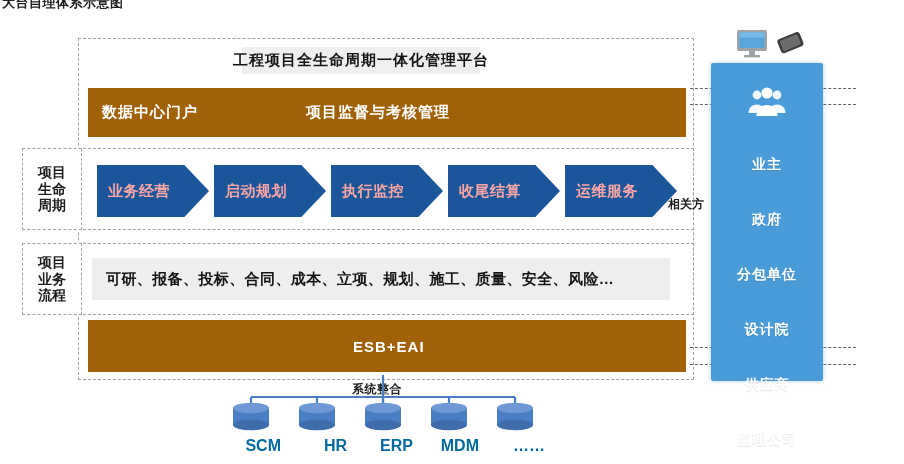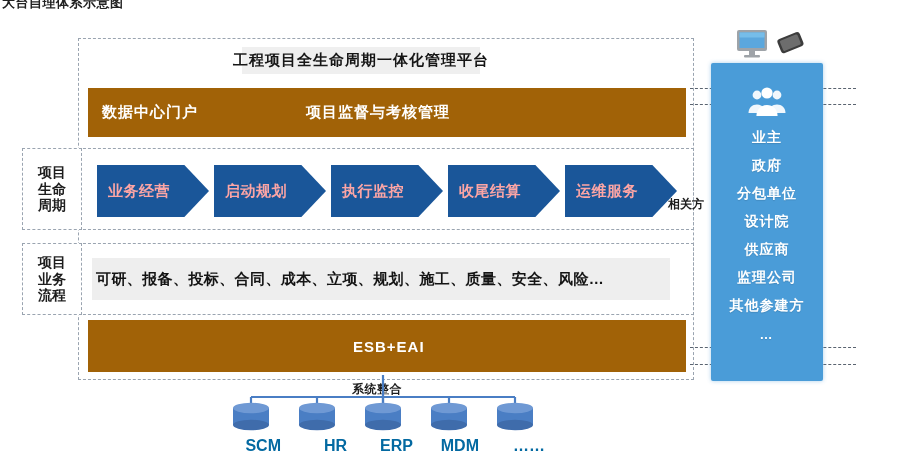--- a/index.html
+++ b/index.html
@@ -78,28 +78,29 @@
     position:absolute;left:668px;top:196px;
     font-size:12px;color:#1d1d1d;font-weight:700;white-space:nowrap;
   }
 
   
   .process-box{
     position:absolute;left:92px;top:258px;width:578px;height:42px;
     background:#eeeeee;display:flex;align-items:center;
     font-size:15px;font-weight:bold;color:#141414;letter-spacing:.4px;
   }
-  .process-box span{padding-left:4px;white-space:nowrap;}
+  .process-box span{padding-left:14px;white-space:nowrap;}
 
   
   .stake-panel{
     position:absolute;left:711px;top:63px;width:112px;height:318px;
     background:#4a9cd8;border-radius:2px;
     display:flex;flex-direction:column;align-items:center;
     box-shadow:0 0 4px rgba(70,150,210,.45);
+    gap:27px;
   }
   .stake-icon{margin-top:24px;margin-bottom:4px;}
   .stake-item{
     color:#ffffff;font-size:14px;font-weight:600;letter-spacing:1px;
     margin-top:10px;text-shadow:0 1px 1px rgba(0,0,0,.12);white-space:nowrap;
   }
   .stake-item.first{margin-top:4px;}
   .stake-item.dots{font-size:13px;letter-spacing:2px;margin-top:12px;}
 
   

